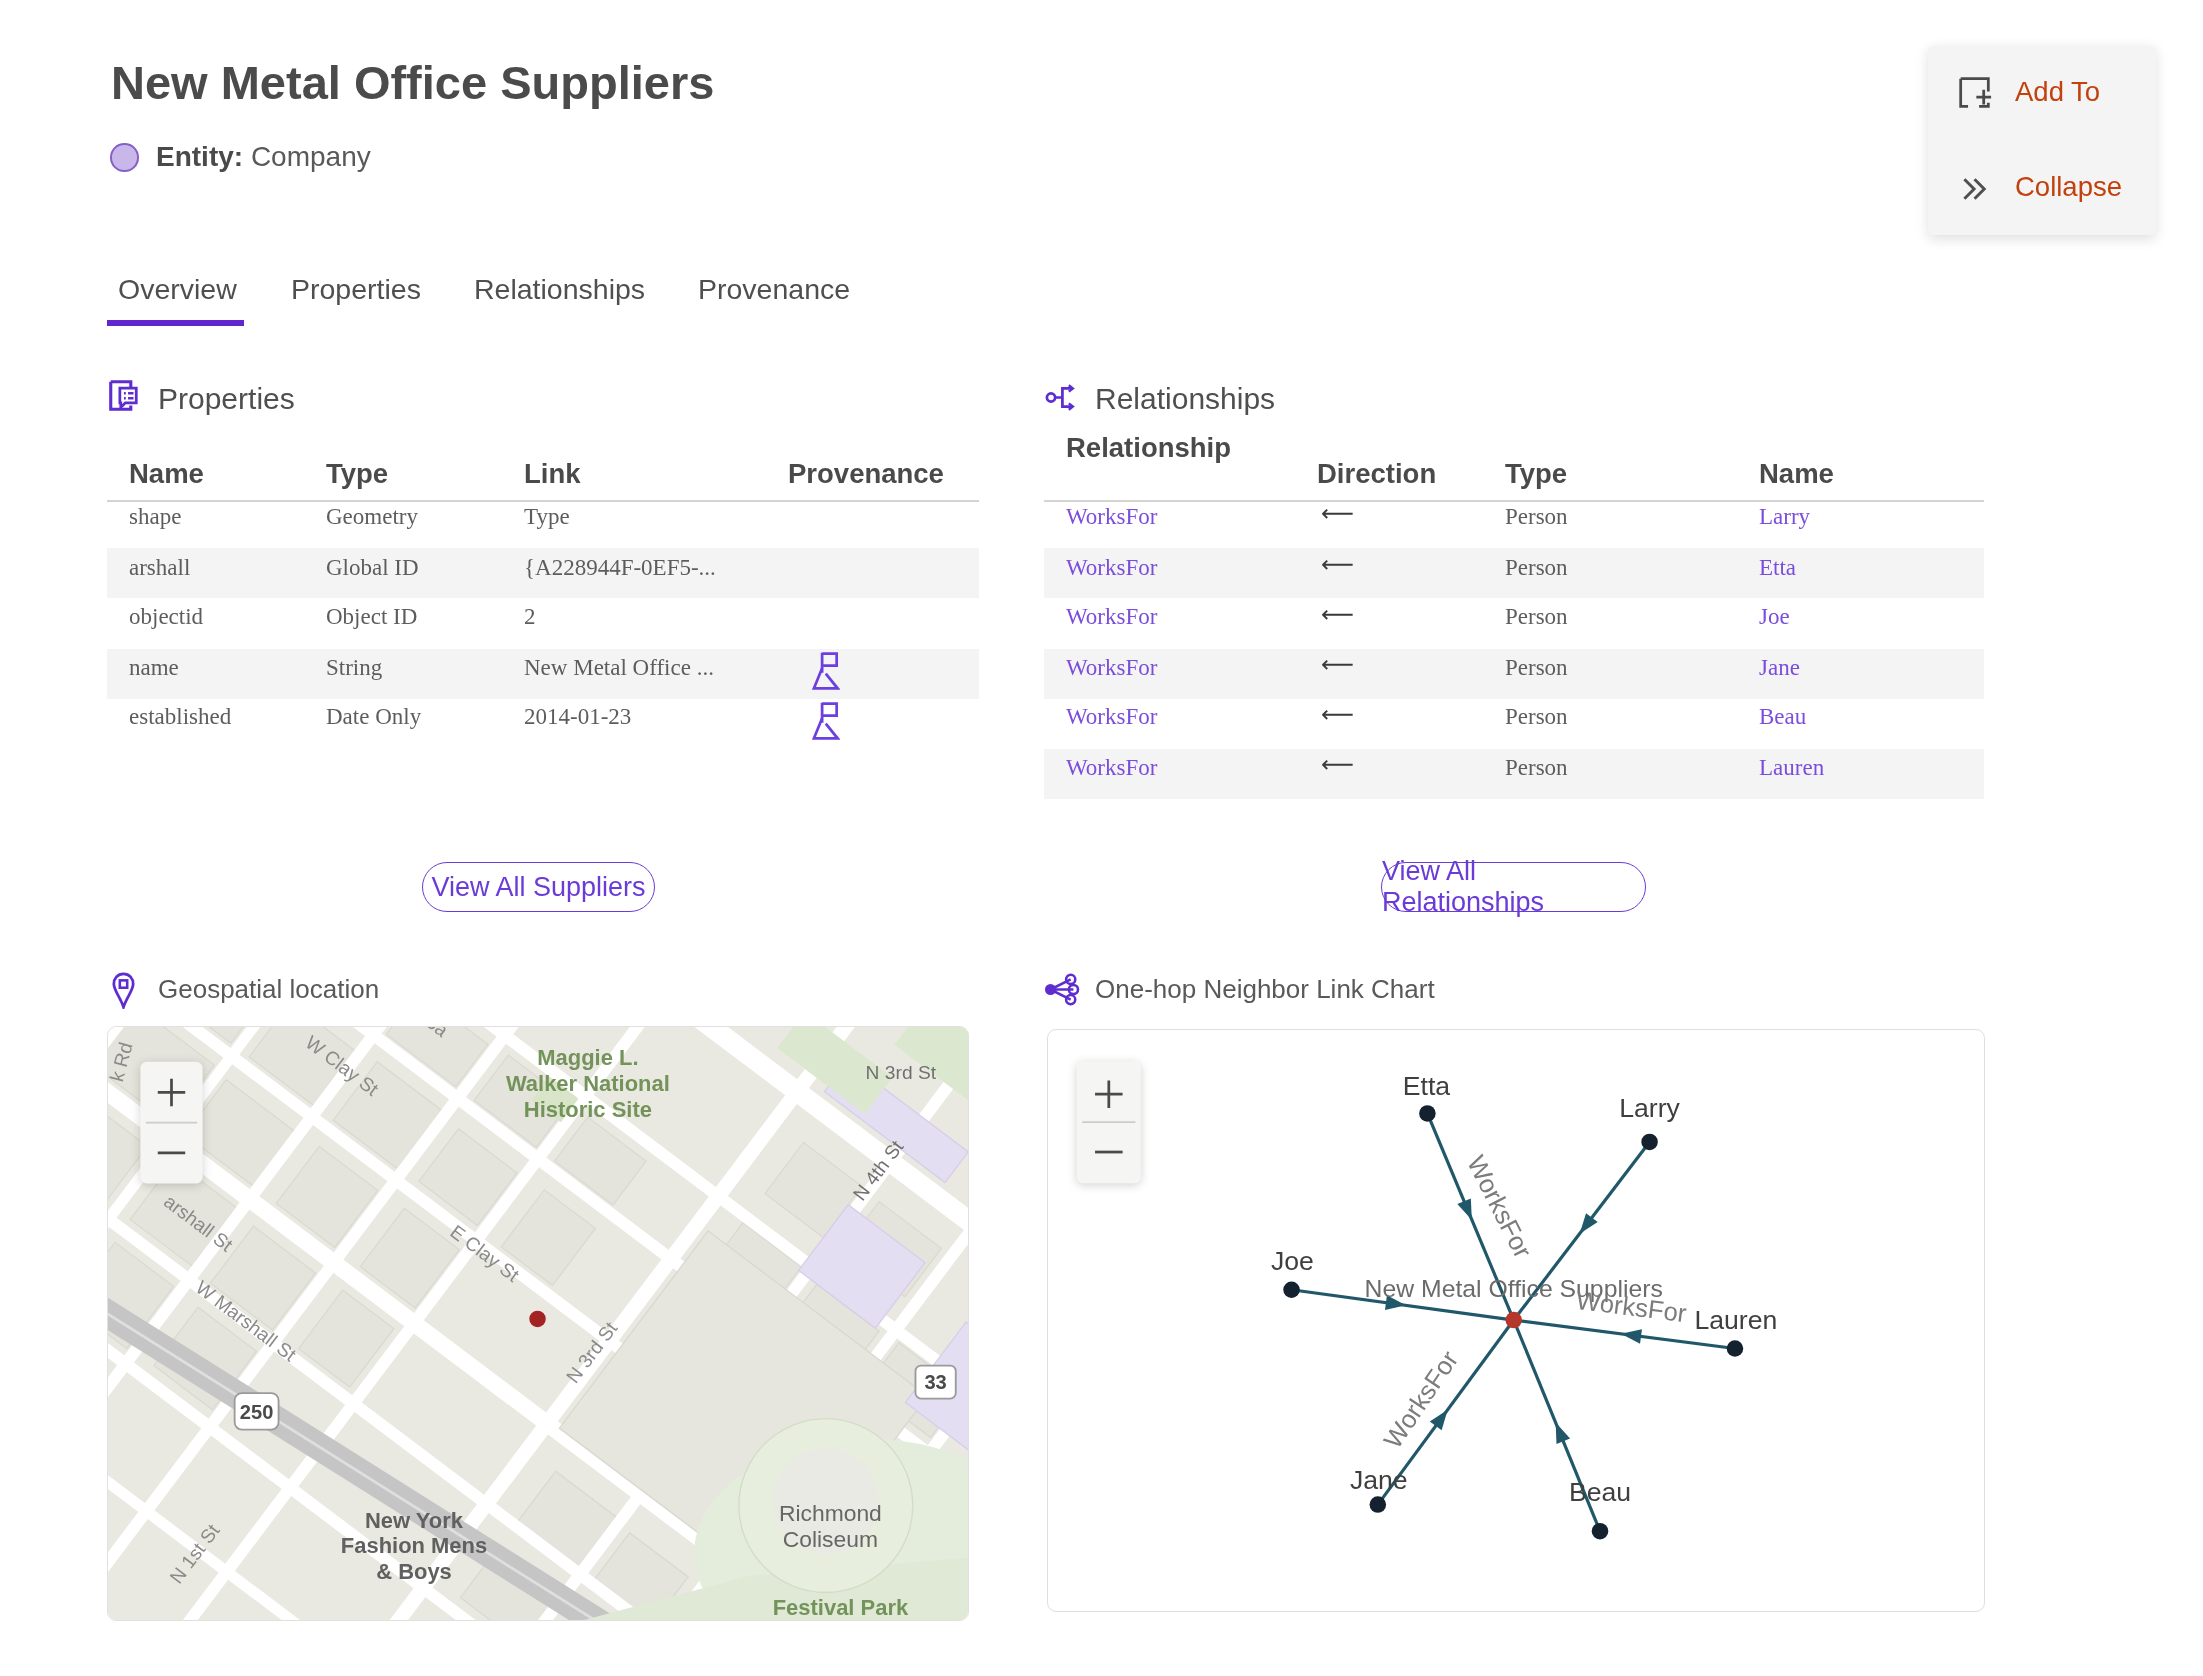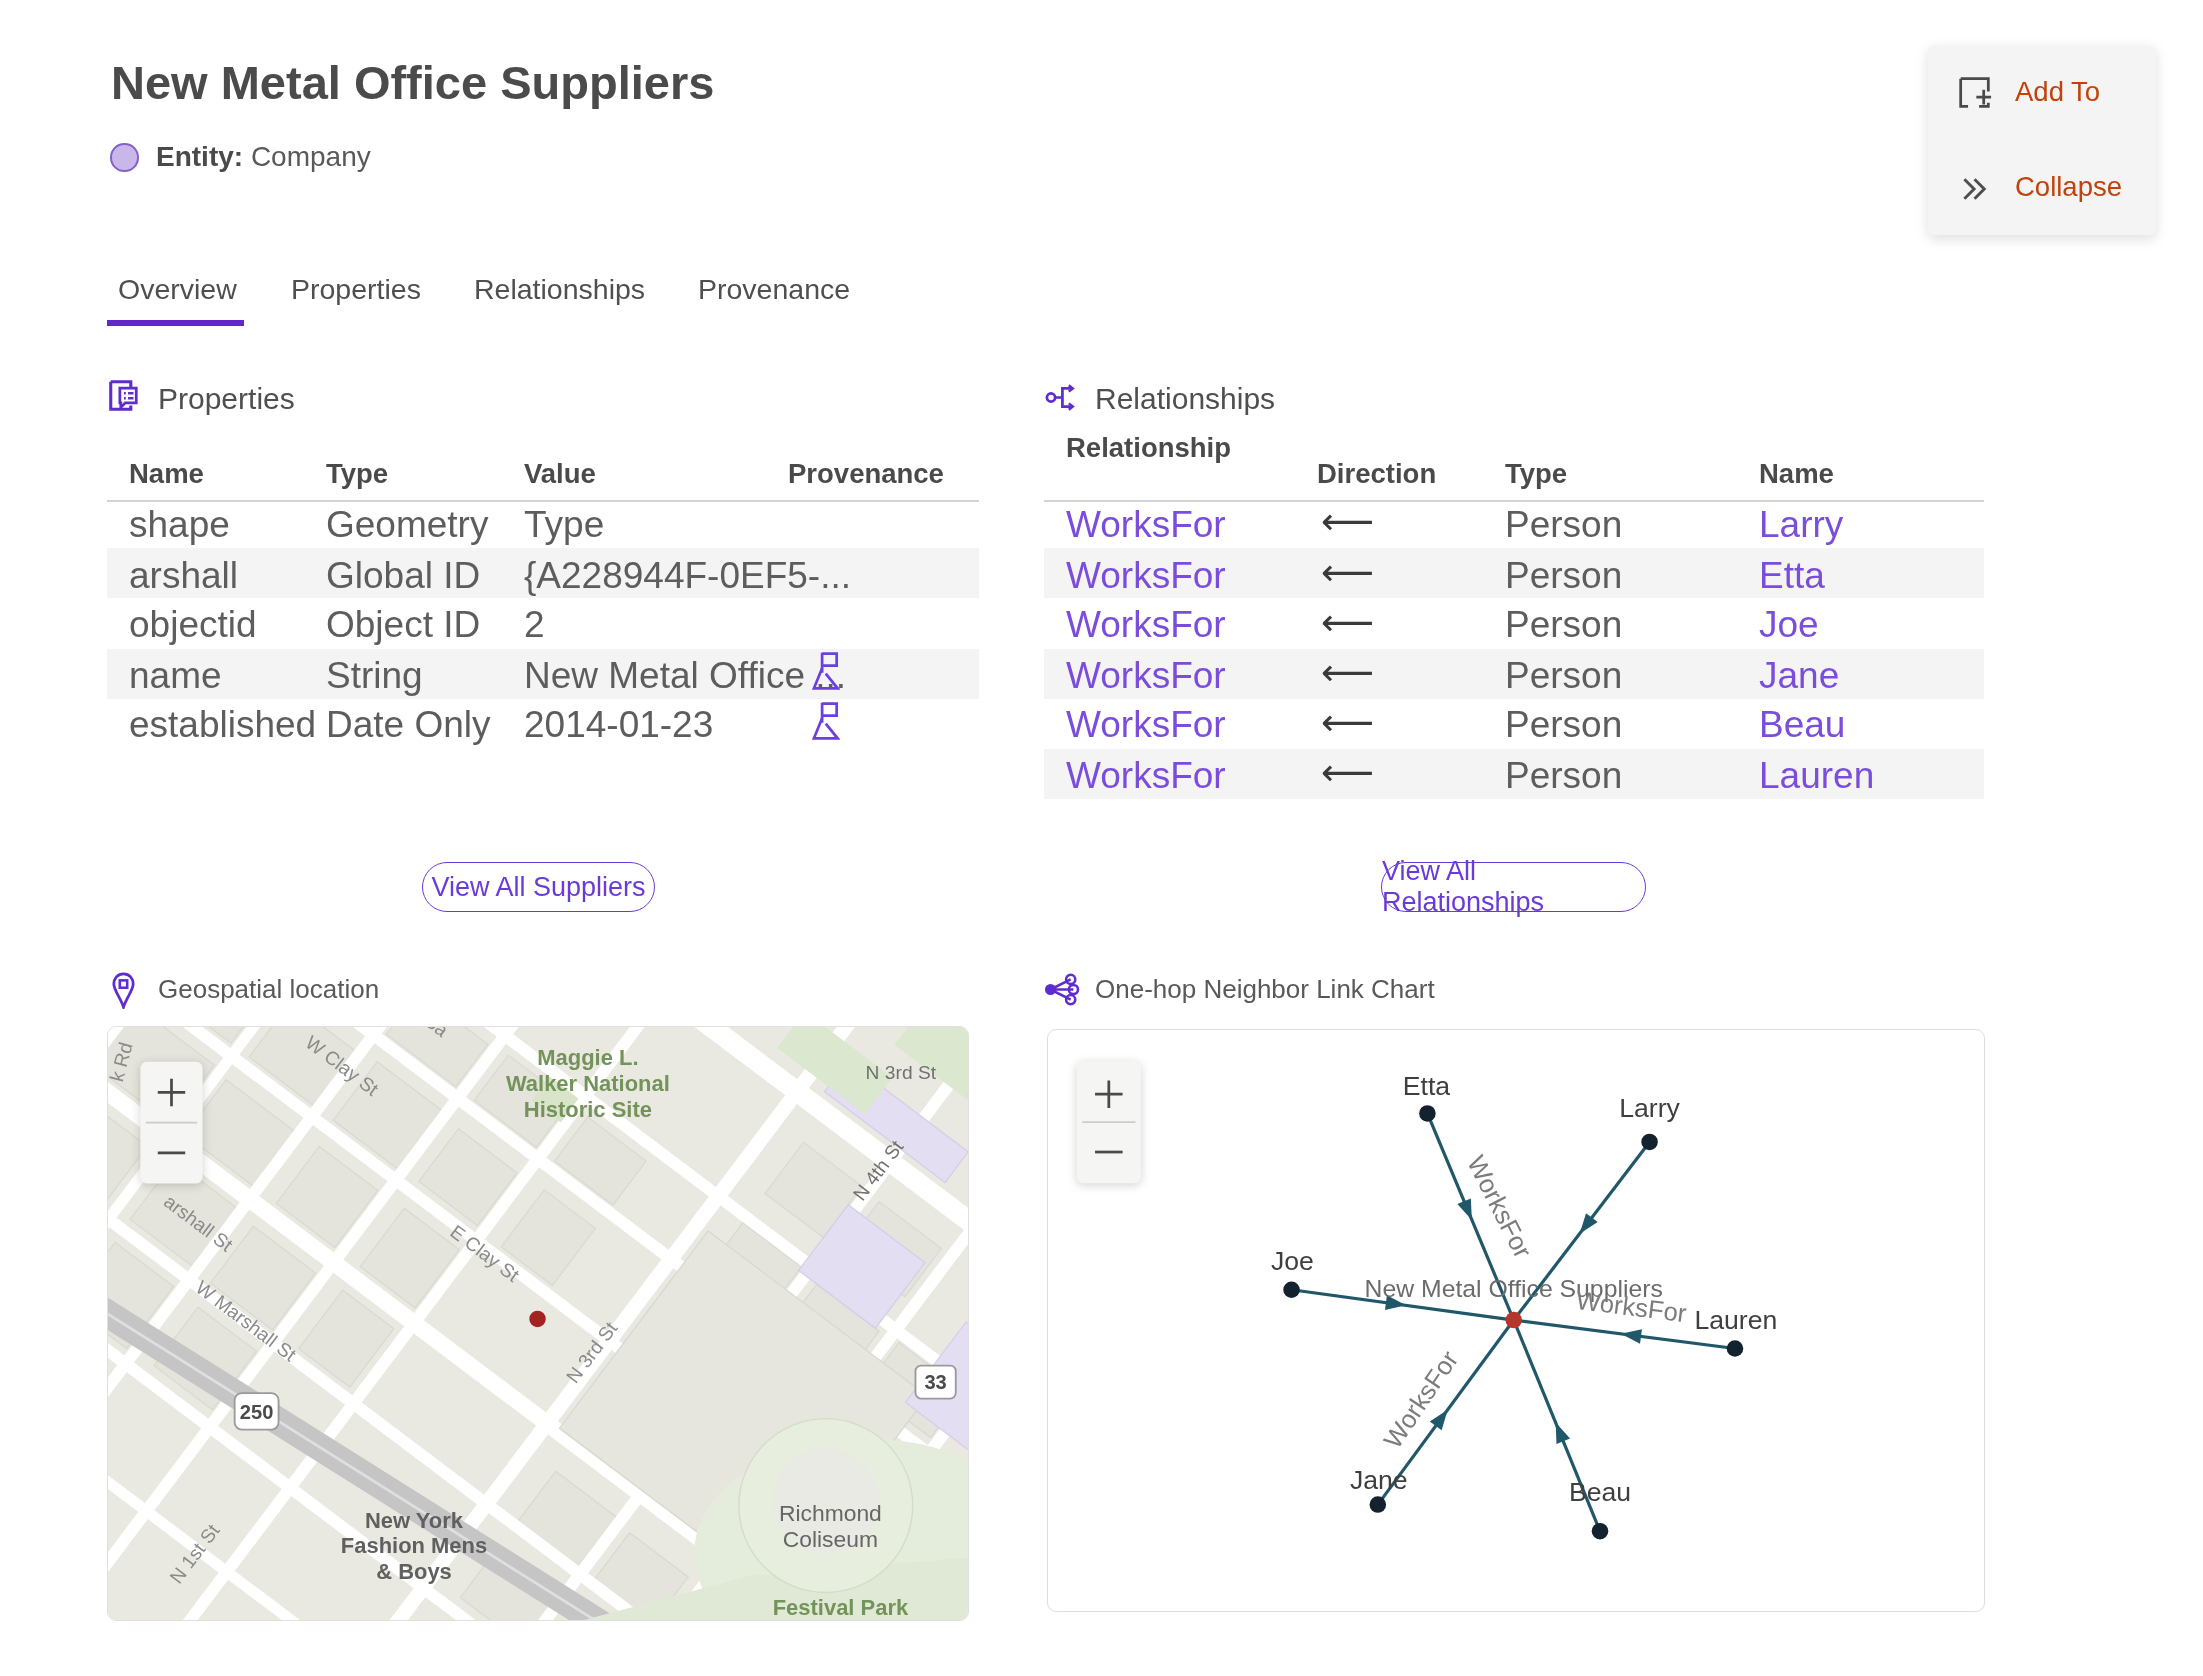--- a/index.html
+++ b/index.html
@@ -17,21 +17,21 @@
   .action-label { font-size:27.5px; color:#c2410c; position:absolute; left:87px; }
 
   .tabs { left:118px; top:273px; font-size:28.5px; color:#4f4f4f; }
   .tab { position:absolute; top:0; white-space:nowrap; }
   .underline { left:107px; top:320px; width:137px; height:5.5px; background:#6127cd; }
 
   .sec-head { font-size:30px; color:#4f4f4f; }
   .low-head { font-size:26px; color:#595959; }
 
   .tbl-head { font-size:27.5px; font-weight:700; color:#4a4a4a; white-space:nowrap; }
-  .cell { font-size:37px; color:#5d5d5d; white-space:nowrap; position:absolute; }
+  .cell { font-size:23px; color:#5d5d5d; white-space:nowrap; position:absolute;font-family:Liberation Serif, serif; }
   .rowband { position:absolute; background:#f4f4f4; }
   .rule { position:absolute; height:1.8px; background:#d4d4d4; }
   .plink { color:#7b4ddc; }
 
   .pill { position:absolute; height:50px; border:1.8px solid #6a3bd6; border-radius:25px;
     color:#6a3bd6; font-size:27px; display:flex; align-items:center; justify-content:center; }
 
   .card { position:absolute; background:#ffffff; border:1.8px solid #dedede; border-radius:9.2px; }
 </style>
 </head>
@@ -62,21 +62,21 @@
 
   <svg class="abs" style="left:108px;top:379px" width="31" height="33" viewBox="0 0 34 36">
     <path d="M3 3 H25 V10 M25 29 V33 H3 V3" fill="none" stroke="#5e2ccf" stroke-width="3.4"></path>
     <path d="M13 10 H31 V26 H19 L14 31 V26 H13 Z" fill="#fff" stroke="#5e2ccf" stroke-width="3"></path>
     <path d="M17.5 15.5 h2 M22 15.5 h6 M17.5 21 h2 M22 21 h6" stroke="#5e2ccf" stroke-width="2.6"></path>
   </svg>
   <div class="abs sec-head" style="left:158px;top:382px">Properties</div>
 
   <div class="abs tbl-head" style="left:129px;top:458px">Name</div>
   <div class="abs tbl-head" style="left:326px;top:458px">Type</div>
-  <div class="abs tbl-head" style="left:524px;top:458px">Value</div>
+  <div class="abs tbl-head" style="left:524px;top:458px">Link</div>
   <div class="abs tbl-head" style="left:788px;top:458px">Provenance</div>
   <div class="rule" style="left:107px;top:500px;width:872px"></div>
 
   <div class="rowband" style="left:107px;top:548px;width:872px;height:50px"></div>
   <div class="rowband" style="left:107px;top:649px;width:872px;height:50px"></div>
 
   <div class="cell" style="left:129px;top:504px">shape</div>
   <div class="cell" style="left:326px;top:504px">Geometry</div>
   <div class="cell" style="left:524px;top:504px">Type</div>
 

